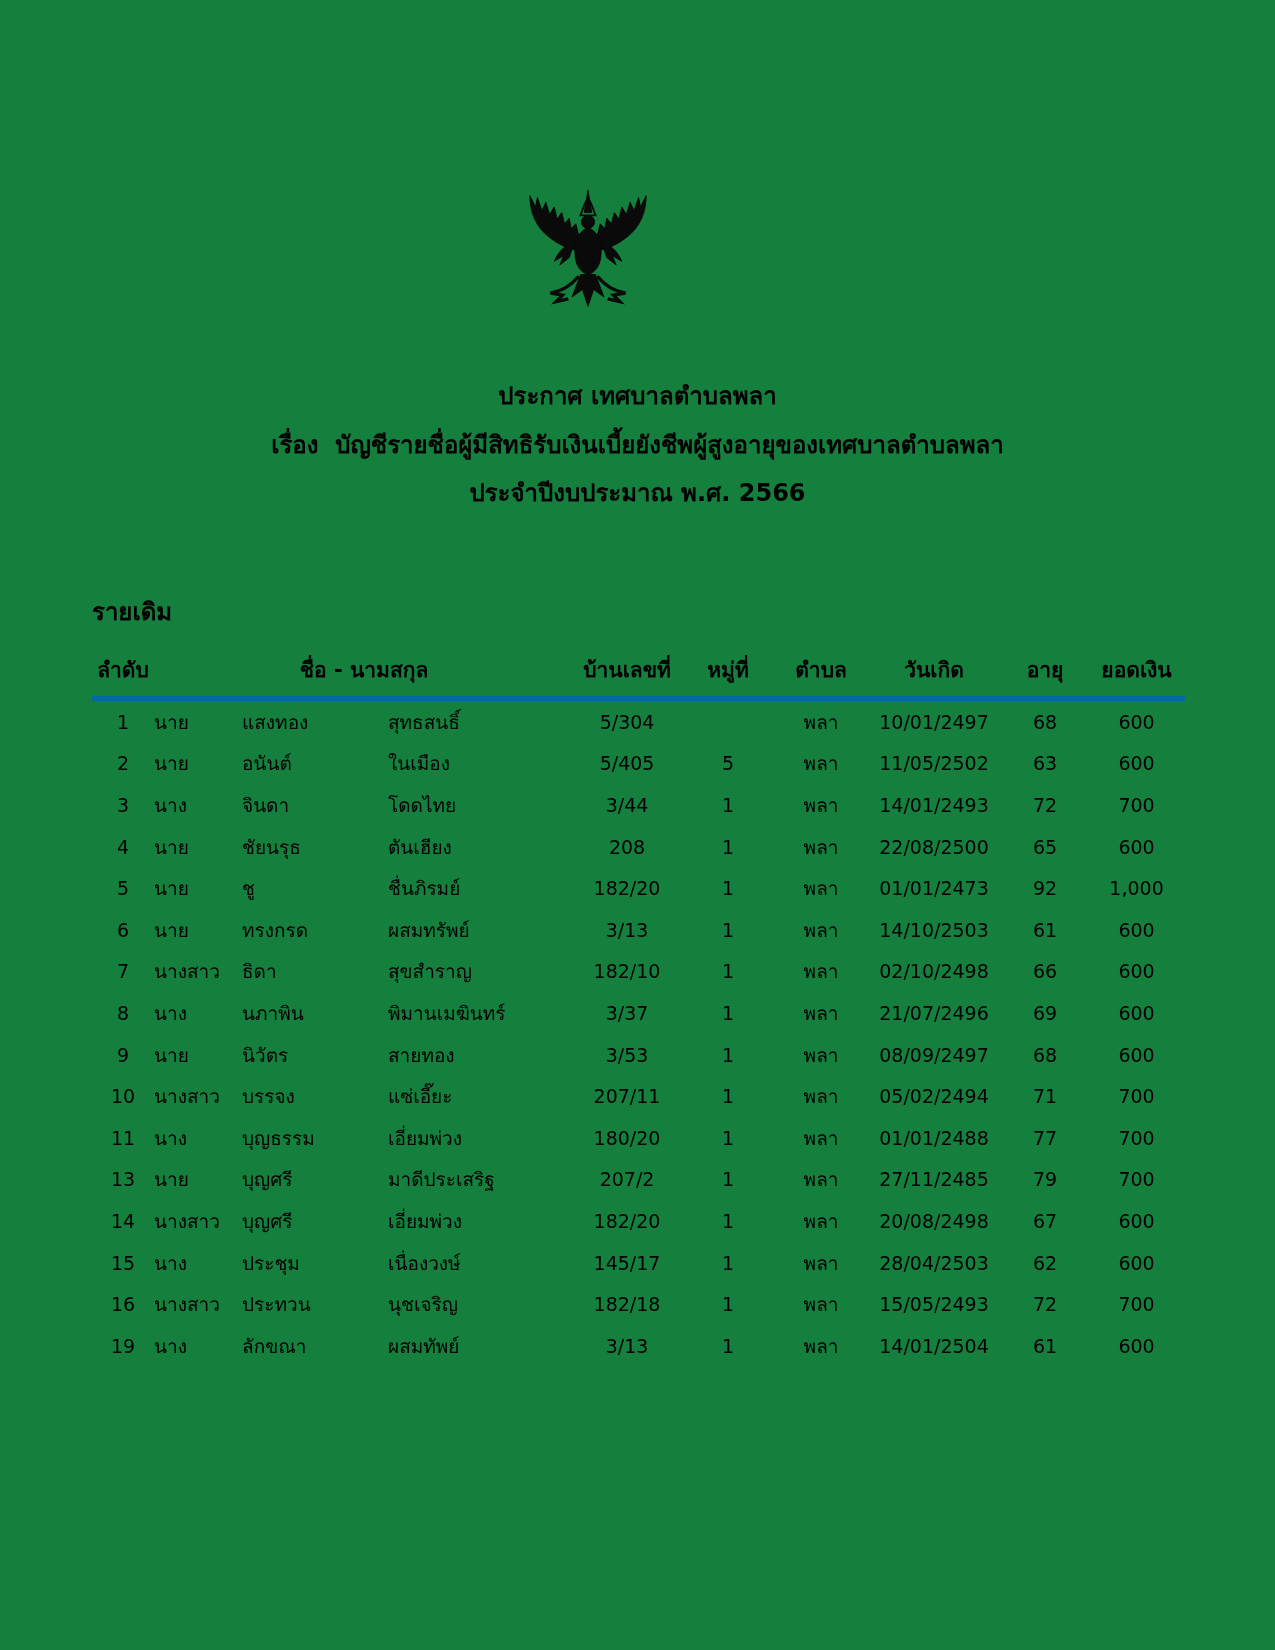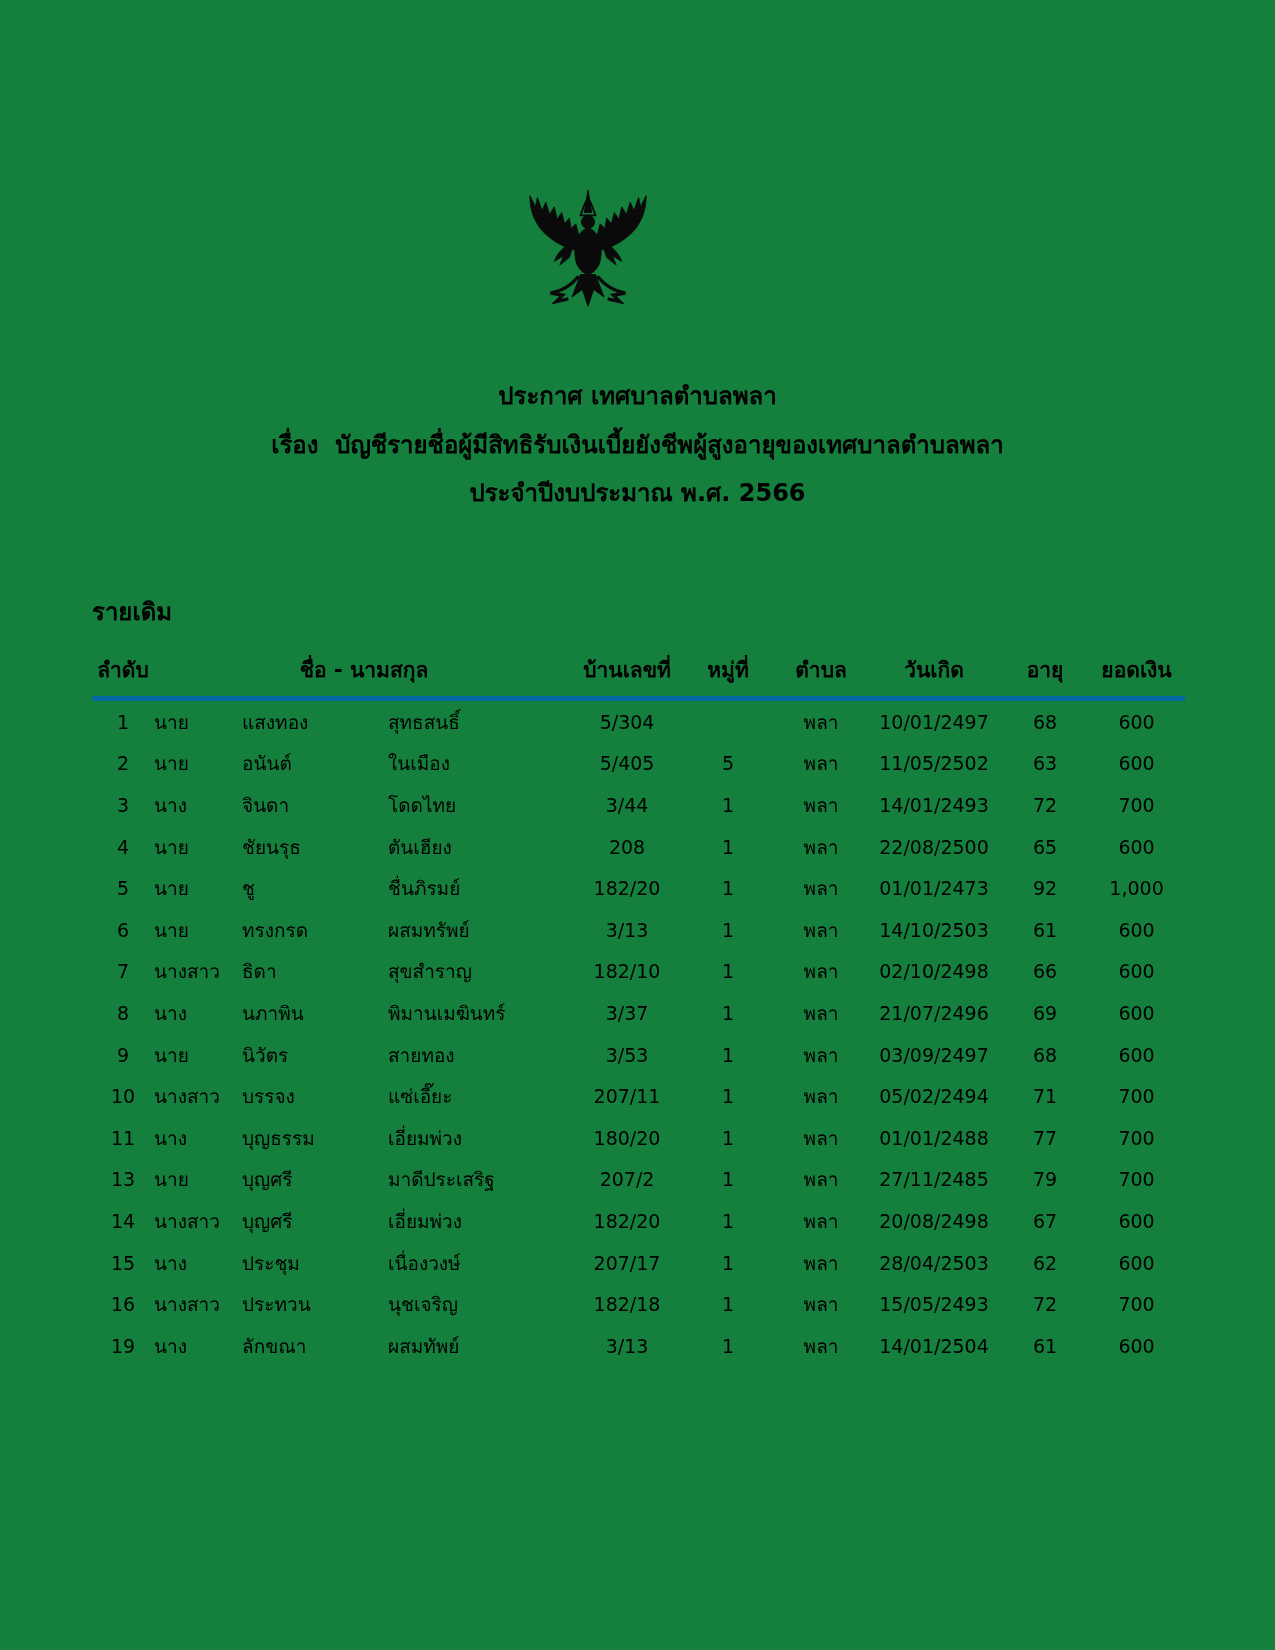--- a/index.html
+++ b/index.html
@@ -245,21 +245,21 @@
   </tr>
 
   <tr>
     <td class="ac c-index">9</td>
     <td class="al c-title">นาย</td>
     <td class="al c-first">นิวัตร</td>
     <td class="al c-last">สายทอง</td>
     <td class="ac c-house">3/53</td>
     <td class="ac c-moo">1</td>
     <td class="ac c-tambon">พลา</td>
-    <td class="ac c-birth">03/09/2497</td>
+    <td class="ac c-birth">08/09/2497</td>
     <td class="ac c-age">68</td>
     <td class="ac c-amount">600</td>
   </tr>
 
   <tr>
     <td class="ac c-index">10</td>
     <td class="al c-title">นางสาว</td>
     <td class="al c-first">บรรจง</td>
     <td class="al c-last">แซ่เอี๊ยะ</td>
     <td class="ac c-house">207/11</td>
@@ -308,21 +308,21 @@
     <td class="ac c-birth">20/08/2498</td>
     <td class="ac c-age">67</td>
     <td class="ac c-amount">600</td>
   </tr>
 
   <tr>
     <td class="ac c-index">15</td>
     <td class="al c-title">นาง</td>
     <td class="al c-first">ประชุม</td>
     <td class="al c-last">เนื่องวงษ์</td>
-    <td class="ac c-house">207/17</td>
+    <td class="ac c-house">145/17</td>
     <td class="ac c-moo">1</td>
     <td class="ac c-tambon">พลา</td>
     <td class="ac c-birth">28/04/2503</td>
     <td class="ac c-age">62</td>
     <td class="ac c-amount">600</td>
   </tr>
 
   <tr>
     <td class="ac c-index">16</td>
     <td class="al c-title">นางสาว</td>

